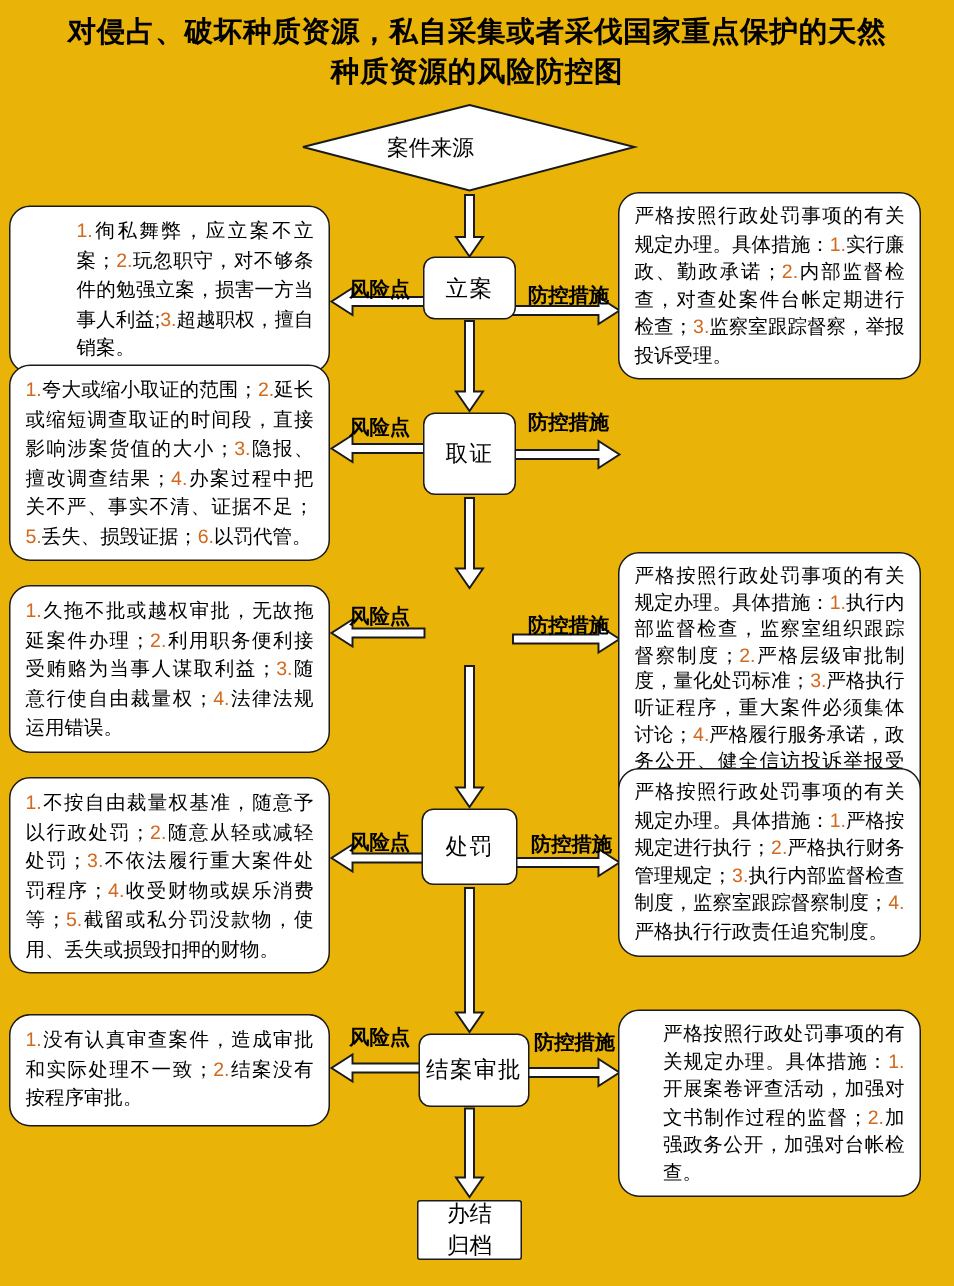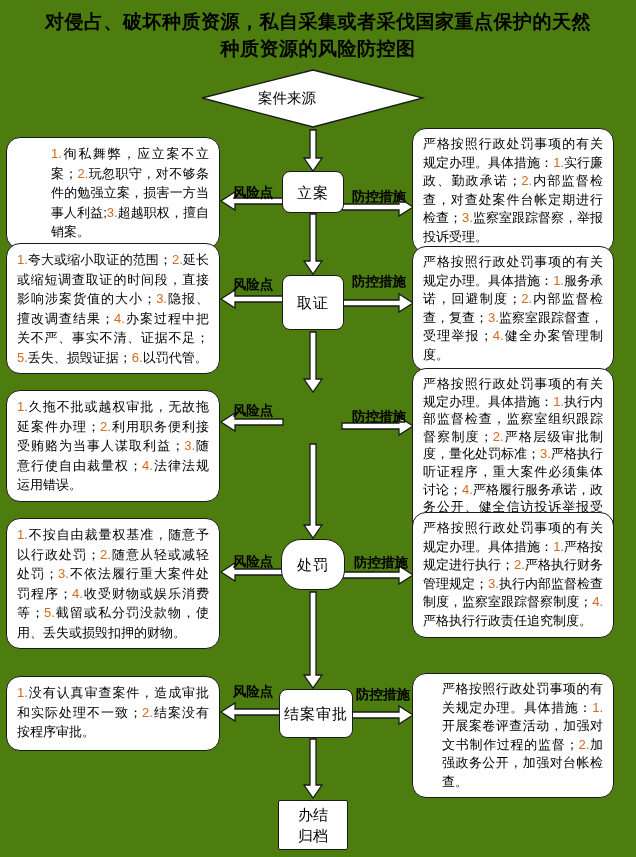--- a/index.html
+++ b/index.html
@@ -1,31 +1,31 @@
 <!DOCTYPE html>
 <html style="--num: #d2691e;"><head>
 <meta charset="utf-8">
 <style>
   html,body{margin:0;padding:0;background:#ffffff;}
-  #page{position:relative;width:636px;height:857px;background:#4d7c0f;overflow:hidden;
+  #page{position:relative;width:636px;height:857px;background:#eab308;overflow:hidden;
         font-family:"Liberation Sans",sans-serif;color:#000;}
   #connectors{position:absolute;left:0;top:0;z-index:0;}
   .title{position:absolute;left:38px;top:8px;width:560px;text-align:center;
          font-size:19px;font-weight:bold;line-height:27px;letter-spacing:.5px;}
   .diamond-label{position:absolute;left:258px;top:89px;width:110px;
          font-size:14.5px;z-index:1;}
   .step{position:absolute;box-sizing:border-box;background:#fff;border:1.6px solid #1a1a1a;
         border-radius:8px;z-index:1;display:flex;align-items:center;justify-content:center;
         text-align:center;font-size:15px;line-height:21px;white-space:pre-line;letter-spacing:1px;}
   .s0{left:282px;top:171px;width:62px;height:42px;}
   .s1{left:282px;top:275px;width:62px;height:55px;}
   .s2{left:282px;top:393px;width:62px;height:49px;}
-  .s3{left:281px;top:539px;width:64px;height:51px;border-radius:20px;}
+  .s3{left:281px;top:539px;width:64px;height:51px;}
   .s4{left:279px;top:689px;width:74px;height:49px;}
-  .endbox{position:absolute;left:278px;top:800px;width:70px;height:50px;box-sizing:border-box;
+  .endbox{position:absolute;left:278px;top:800px;width:70px;height:40px;box-sizing:border-box;
         background:#fff;border:1.6px solid #1a1a1a;border-radius:2px;z-index:1;
         display:flex;align-items:center;justify-content:center;text-align:center;
         font-size:15px;line-height:21px;white-space:pre-line;}
   .lbox,.rbox{position:absolute;box-sizing:border-box;background:#fff;border:1.7px solid #1a1a1a;
         border-radius:14px;z-index:1;font-size:13px;padding:6px 10px;text-align:justify;
         text-justify:inter-ideograph;}
   .lbox{left:6px;width:214px;line-height:19.5px;}
   .rbox{left:412px;width:202px;line-height:18.5px;}
   .r0l{top:137px;min-height:84px;padding-left:44px;}
   .r1l{top:243px;min-height:126px;}
@@ -84,21 +84,20 @@
   <div class="diamond-label">案件来源</div>
 
   <div class="lbox r0l"><span class="num">1.</span>徇私舞弊，应立案不立案；<span class="num">2.</span>玩忽职守，对不够条件的勉强立案，损害一方当事人利益;<span class="num">3.</span>超越职权，擅自销案。</div>
   <div class="step s0">立案</div>
   <div class="rbox r0r">严格按照行政处罚事项的有关规定办理。具体措施：<span class="num">1.</span>实行廉政、勤政承诺；<span class="num">2.</span>内部监督检查，对查处案件台帐定期进行检查；<span class="num">3.</span>监察室跟踪督察，举报投诉受理。</div>
   <div class="alabel risk-l0">风险点</div>
   <div class="alabel meas-l0">防控措施</div>
 
   <div class="lbox r1l"><span class="num">1.</span>夸大或缩小取证的范围；<span class="num">2.</span>延长或缩短调查取证的时间段，直接影响涉案货值的大小；<span class="num">3.</span>隐报、擅改调查结果；<span class="num">4.</span>办案过程中把关不严、事实不清、证据不足；<span class="num">5.</span>丢失、损毁证据；<span class="num">6.</span>以罚代管。</div>
   <div class="step s1">取证</div>
-  <div class="rbox r1r">严格按照行政处罚事项的有关规定办理。具体措施：<span class="num">1.</span>服务承诺，回避制度；<span class="num">2.</span>内部监督检查，复查；<span class="num">3.</span>监察室跟踪督查，受理举报；<span class="num">4.</span>健全办案管理制度。</div>
   <div class="alabel risk-l1">风险点</div>
   <div class="alabel meas-l1">防控措施</div>
 
   <div class="lbox r2l"><span class="num">1.</span>久拖不批或越权审批，无故拖延案件办理；<span class="num">2.</span>利用职务便利接受贿赂为当事人谋取利益；<span class="num">3.</span>随意行使自由裁量权；<span class="num">4.</span>法律法规运用错误。</div>
   <div class="rbox r2r">严格按照行政处罚事项的有关规定办理。具体措施：<span class="num">1.</span>执行内部监督检查，监察室组织跟踪督察制度；<span class="num">2.</span>严格层级审批制度，量化处罚标准；<span class="num">3.</span>严格执行听证程序，重大案件必须集体讨论；<span class="num">4.</span>严格履行服务承诺，政务公开、健全信访投诉举报受理制度。</div>
   <div class="alabel risk-l2">风险点</div>
   <div class="alabel meas-l2">防控措施</div>
 
   <div class="lbox r3l"><span class="num">1.</span>不按自由裁量权基准，随意予以行政处罚；<span class="num">2.</span>随意从轻或减轻处罚；<span class="num">3.</span>不依法履行重大案件处罚程序；<span class="num">4.</span>收受财物或娱乐消费等；<span class="num">5.</span>截留或私分罚没款物，使用、丢失或损毁扣押的财物。</div>
   <div class="step s3">处罚</div>

